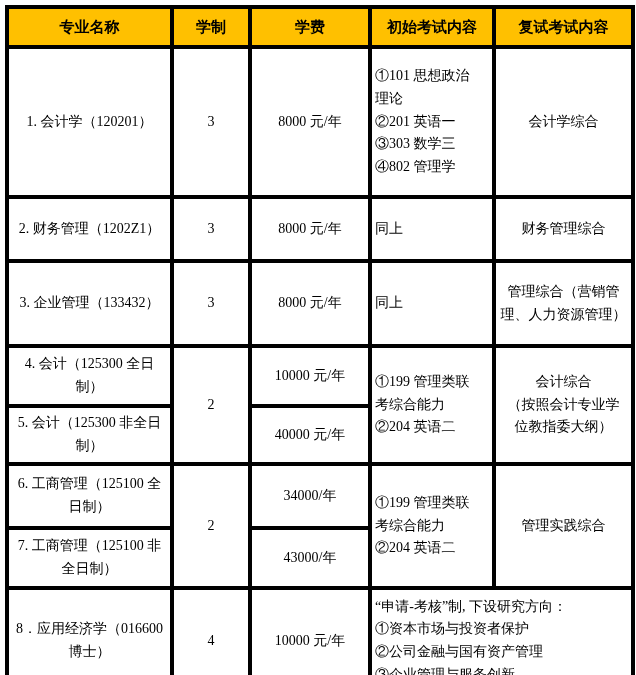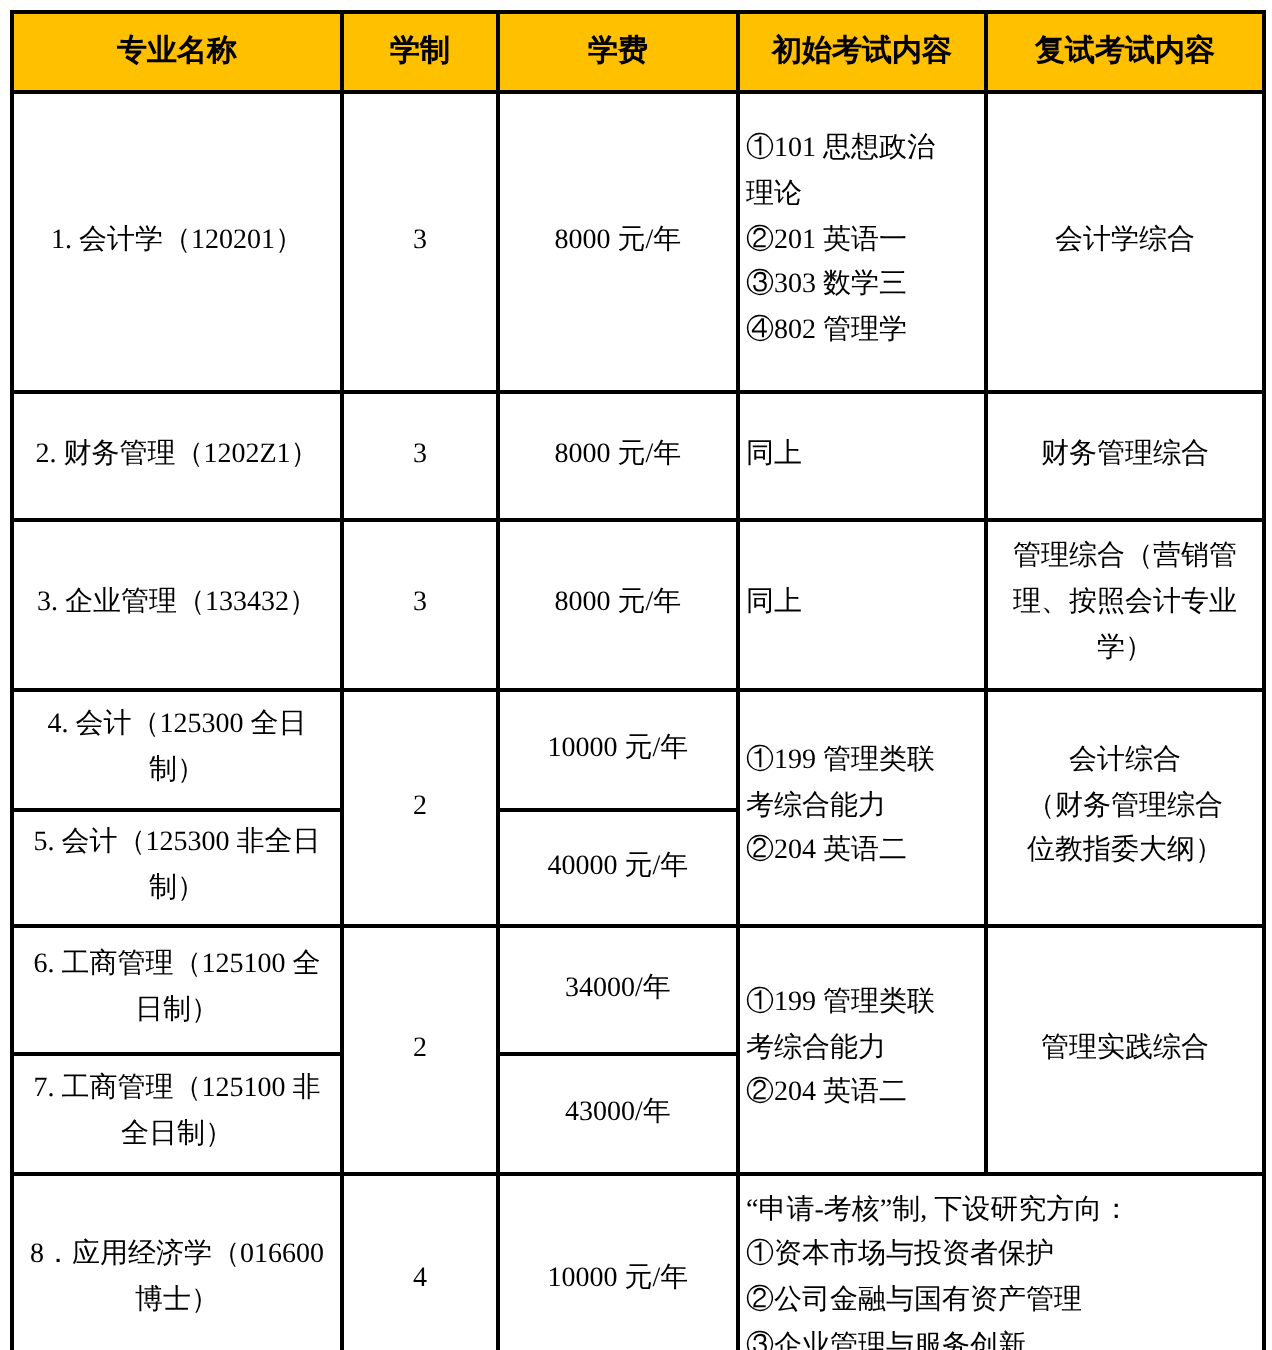--- a/index.html
+++ b/index.html
@@ -16,21 +16,21 @@
     padding: 5px;
     background: #ffffff;
   }
   table.adm {
     border-collapse: collapse;
     table-layout: fixed;
     width: 626px;
   }
   table.adm th,
   table.adm td {
-    border: 2px solid #000000;
+    border: 4px solid #000000;
     vertical-align: middle;
     font-size: 14px;
     line-height: 1.62;
     white-space: pre-line;
     padding: 2px 3px;
     box-sizing: border-box;
     overflow: hidden;
   }
   table.adm th {
     background: #FFC000;
@@ -93,32 +93,32 @@
         <td class="c-center">8000 元/年</td>
         <td class="c-left">同上</td>
         <td class="c-center">财务管理综合</td>
       </tr>
       <tr class="r3">
         <td class="c-major">3. 企业管理（133432）</td>
         <td class="c-center">3</td>
         <td class="c-center">8000 元/年</td>
         <td class="c-left">同上</td>
         <td class="c-center">管理综合（营销管
-理、按照会计专业学）</td>
+理、人力资源管理）</td>
       </tr>
       <tr class="r4">
         <td class="c-major">4. 会计（125300 全日
 制）</td>
         <td class="c-center" rowspan="2">2</td>
         <td class="c-center">10000 元/年</td>
         <td class="c-left" rowspan="2">①199 管理类联
 考综合能力
 ②204 英语二</td>
         <td class="c-center" rowspan="2">会计综合
-（财务管理综合
+（按照会计专业学
 位教指委大纲）</td>
       </tr>
       <tr class="r5">
         <td class="c-major">5. 会计（125300 非全日
 制）</td>
         <td class="c-center">40000 元/年</td>
       </tr>
       <tr class="r6">
         <td class="c-major">6. 工商管理（125100 全
 日制）</td>

